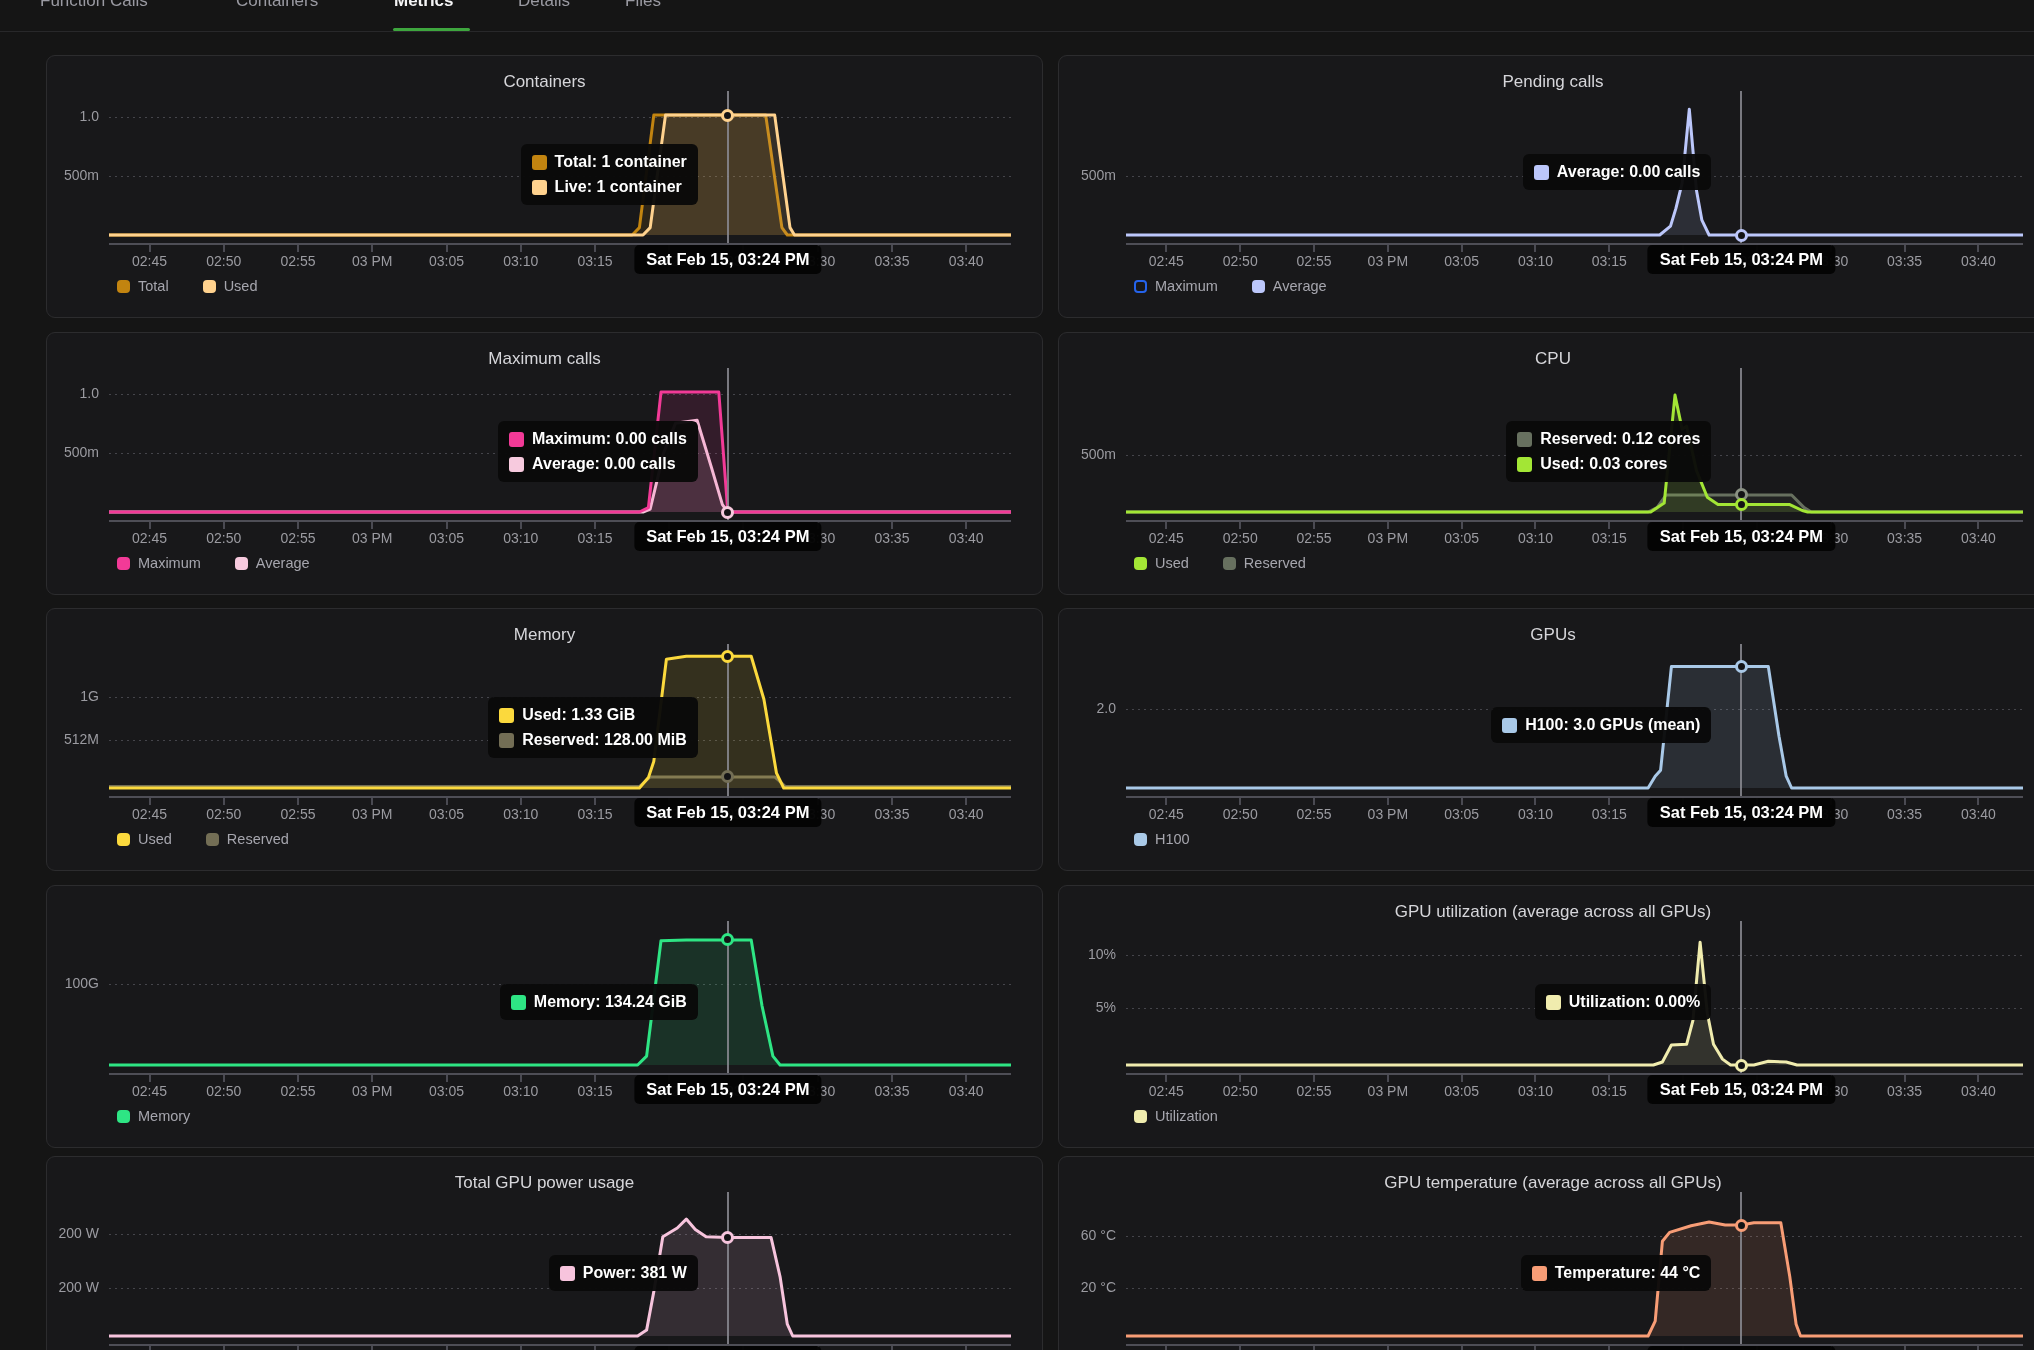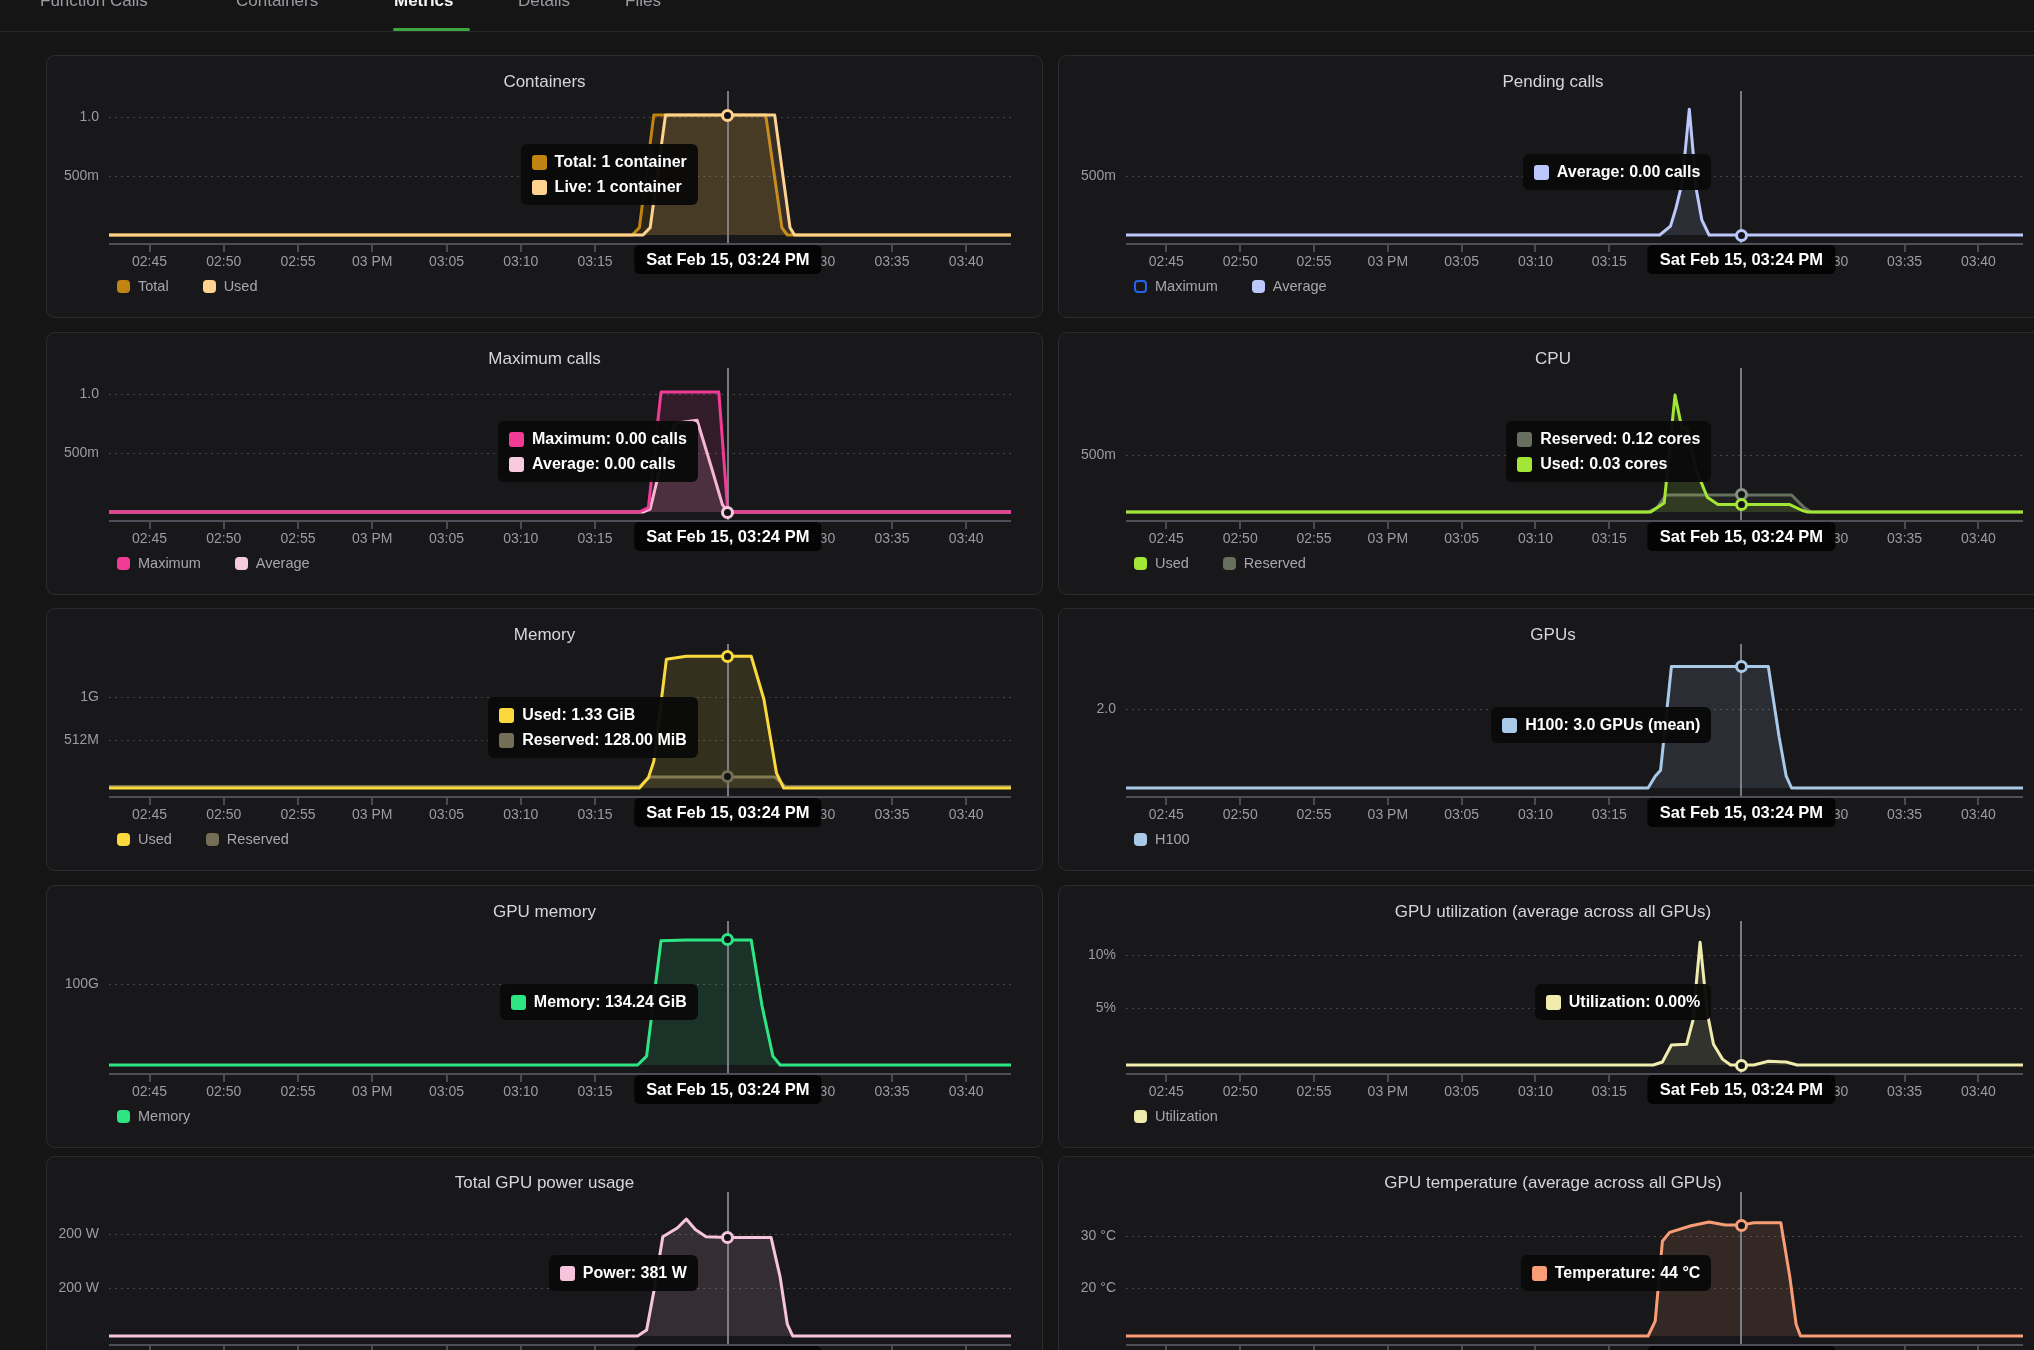--- a/index.html
+++ b/index.html
@@ -397,21 +397,20 @@
       </div>
       <div class="date-tooltip" style="left: 682.342px; top: 189px;">Sat Feb 15, 03:24 PM</div>
       <div class="legend" style="left: 75px; top: 222px;">
         <div class="legend-item">
           <span class="legend-swatch" style="background: rgb(169, 201, 232);"></span>
           <span class="legend-label">H100</span>
         </div>
       </div>
     </section>
     <section class="card" style="left: 46px; top: 885px; width: 997px; height: 263px;">
-      <div class="card-title">GPU memory</div>
       <div class="gridline" style="left: 62px; width: 902px; top: 98.12px;"></div>
       <div class="ylabel" style="left: 0px; width: 52px; top: 89.12px;">100G</div>
       <svg class="plot-svg" width="902" height="152" style="left: 62px; top: 33px;">
         <polygon points="0,146 0.0,146.0 528.6,146.0 537.6,137.1 552.0,21.7 577.3,20.9 642.2,20.9 653.0,86.8 663.9,137.1 671.1,146.0 902.0,146.0 902,146" fill="#2ee584" fill-opacity="0.13"></polygon>
         <polyline points="0.0,146.0 528.6,146.0 537.6,137.1 552.0,21.7 577.3,20.9 642.2,20.9 653.0,86.8 663.9,137.1 671.1,146.0 902.0,146.0" fill="none" stroke="#2ee584" stroke-width="3" stroke-linejoin="round"></polyline>
       </svg>
       <div class="axisline" style="left: 62px; width: 902px; top: 187px;"></div>
       <div class="xtick" style="left: 101.59px; top: 189px;"></div>
       <div class="xlabel" style="left: 70.59px; top: 197px;">02:45</div>
       <div class="xtick" style="left: 175.825px; top: 189px;"></div>
@@ -532,21 +531,21 @@
         <div class="tooltip-row">
           <span class="tooltip-swatch" style="background: rgb(247, 196, 221);"></span>
           <span class="tooltip-text">Power: 381 W</span>
         </div>
       </div>
       <div class="date-tooltip" style="left: 680.772px; top: 189px;">Sat Feb 15, 03:24 PM</div>
     </section>
     <section class="card" style="left: 1058px; top: 1156px; width: 990px; height: 263px;">
       <div class="card-title">GPU temperature (average across all GPUs)</div>
       <div class="gridline" style="left: 67px; width: 897px; top: 78.88px;"></div>
-      <div class="ylabel" style="left: 0px; width: 57px; top: 69.88px;">30 °C</div>
+      <div class="ylabel" style="left: 0px; width: 57px; top: 69.88px;">60 °C</div>
       <div class="gridline" style="left: 67px; width: 897px; top: 130.68px;"></div>
       <div class="ylabel" style="left: 0px; width: 57px; top: 121.68px;">20 °C</div>
       <svg class="plot-svg" width="897" height="152" style="left: 67px; top: 33px;">
         <polygon points="0,146 0.0,146.0 522.1,146.0 529.2,131.2 536.4,51.3 543.6,42.4 565.1,35.7 583.1,32.0 599.2,35.0 615.3,35.0 627.9,32.8 654.8,32.8 663.8,86.8 670.1,134.2 674.5,146.0 897.0,146.0 897,146" fill="#f89d76" fill-opacity="0.13"></polygon>
         <polyline points="0.0,146.0 522.1,146.0 529.2,131.2 536.4,51.3 543.6,42.4 565.1,35.7 583.1,32.0 599.2,35.0 615.3,35.0 627.9,32.8 654.8,32.8 663.8,86.8 670.1,134.2 674.5,146.0 897.0,146.0" fill="none" stroke="#f89d76" stroke-width="3" stroke-linejoin="round"></polyline>
       </svg>
       <div class="axisline" style="left: 67px; width: 897px; top: 187px;"></div>
       <div class="xtick" style="left: 106.365px; top: 189px;"></div>
       <div class="xtick" style="left: 180.188px; top: 189px;"></div>
       <div class="xtick" style="left: 254.011px; top: 189px;"></div>

